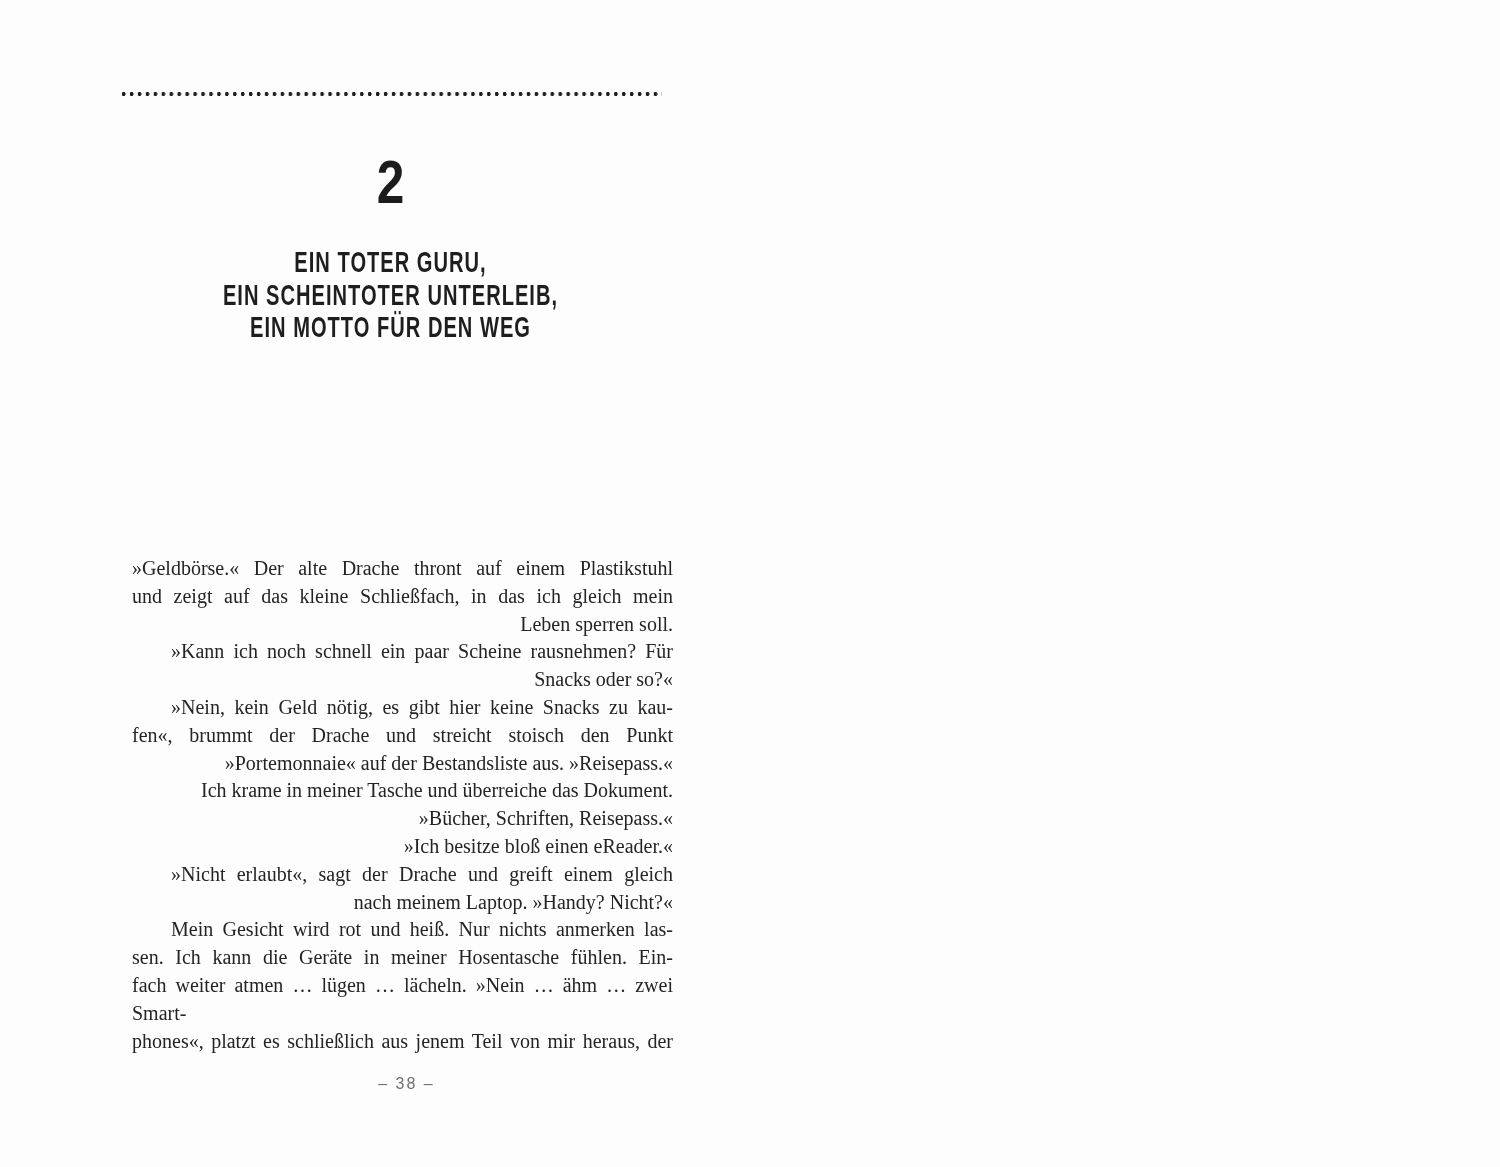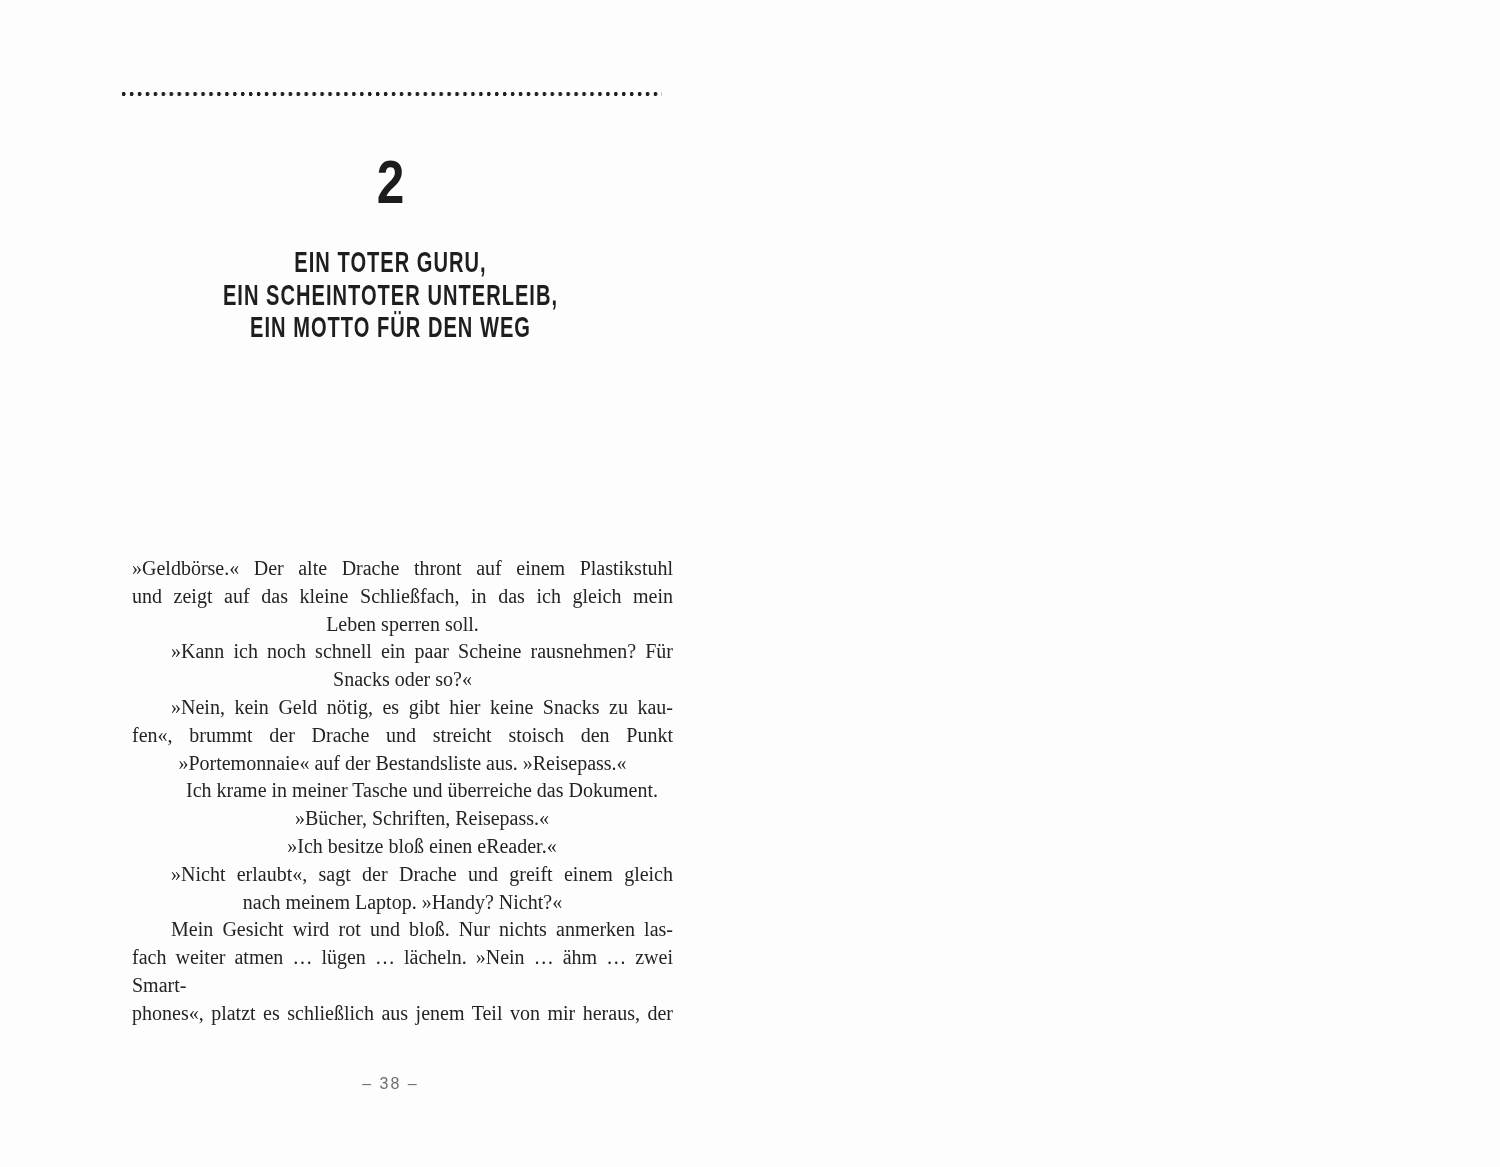--- a/index.html
+++ b/index.html
@@ -56,36 +56,36 @@
   }
 
   .body {
     position: absolute;
     width: 541px;
     font-size: 20px;
     line-height: 27.8px;
   }
   .left-body  { left: 132px; top: 555px; }
 
-  .line { text-align: center; white-space: normal; }
+  .line { text-align: right; white-space: normal; }
   .line.just { text-align: justify; text-align-last: justify; }
   .left-body  .line.indent { padding-left: 39px; }
 
   .pagenum {
     position: absolute;
     top: 1074px;
     width: 541px;
     text-align: center;
     font-family: "Liberation Sans", "DejaVu Sans", sans-serif;
     font-size: 16px;
     line-height: 20px;
     letter-spacing: 2px;
     color: #6f6f6f;
   }
-  .left-pagenum  { left: 120px; }
+  .left-pagenum  { left: 136px; }
 </style>
 </head>
 <body>
 
 <div class="spread">
 
   <section class="page left">
     <div class="dotted-rule"></div>
     <div class="chapter-number">2</div>
     <div class="chapter-title">
@@ -100,21 +100,22 @@
         <div class="line indent just"><span>»Kann ich noch schnell ein paar Scheine rausnehmen? Für</span></div>
         <div class="line"><span>Snacks oder so?«</span></div>
         <div class="line indent just"><span>»Nein, kein Geld nötig, es gibt hier keine Snacks zu kau-</span></div>
         <div class="line just"><span>fen«, brummt der Drache und streicht stoisch den Punkt</span></div>
         <div class="line"><span>»Portemonnaie« auf der Bestandsliste aus. »Reisepass.«</span></div>
         <div class="line indent"><span>Ich krame in meiner Tasche und überreiche das Dokument.</span></div>
         <div class="line indent"><span>»Bücher, Schriften, Reisepass.«</span></div>
         <div class="line indent"><span>»Ich besitze bloß einen eReader.«</span></div>
         <div class="line indent just"><span>»Nicht erlaubt«, sagt der Drache und greift einem gleich</span></div>
         <div class="line"><span>nach meinem Laptop. »Handy? Nicht?«</span></div>
-        <div class="line indent just"><span>Mein Gesicht wird rot und bloß. Nur nichts anmerken las-</span></div>
+        <div class="line indent just"><span>Mein Gesicht wird rot und heiß. Nur nichts anmerken las-</span></div>
+        <div class="line just"><span>sen. Ich kann die Geräte in meiner Hosentasche fühlen. Ein-</span></div>
         <div class="line just"><span>fach weiter atmen … lügen … lächeln. »Nein … ähm … zwei Smart-</span></div>
         <div class="line just"><span>phones«, platzt es schließlich aus jenem Teil von mir heraus, der</span></div>
       </div>
     <div class="pagenum left-pagenum">– 38 –</div>
   </section>
 
   <section class="page right">
     
     
   </section>

